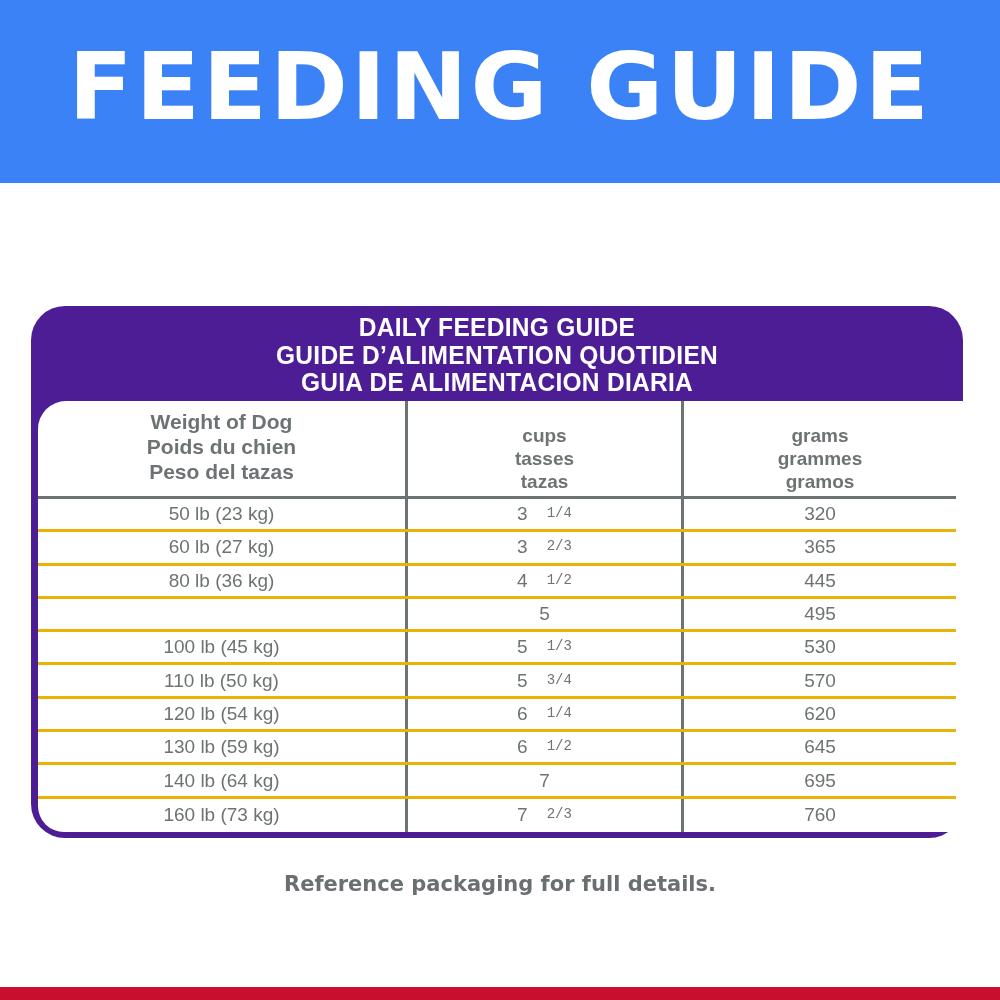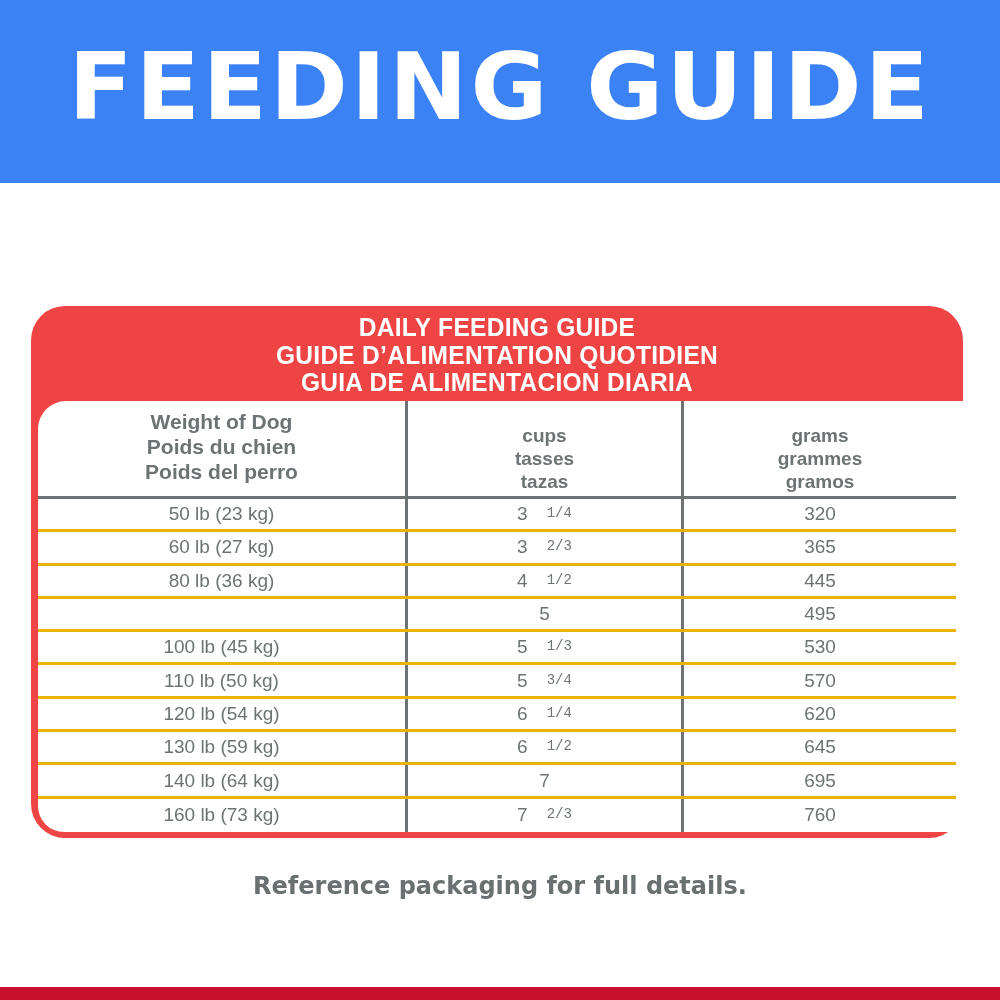--- a/index.html
+++ b/index.html
@@ -13,21 +13,21 @@
     background: #3b82f6;
     display: flex; align-items: center; justify-content: center;
   }
   .banner-title {
     color: #ffffff; font-family: "DejaVu Sans", sans-serif; font-weight: bold;
     font-size: 92px; letter-spacing: 3px; transform: scaleX(1.02);
     margin-top: -8px;
   }
   .card {
     position: absolute; left: 31px; top: 306px; width: 932px; height: 532px;
-    background: #ef4444; border-radius: 34px;
+    background: #4c1d95; border-radius: 34px;
   }
   .card-title {
     position: absolute; left: 0; right: 0; top: 8px;
     text-align: center; color: #ffffff;
     font-family: "Liberation Sans", sans-serif; font-weight: bold;
     font-size: 25px; line-height: 27.5px; letter-spacing: 0.3px;
   }
   .card-title div { transform: scaleX(0.98); }
   .table-wrap {
     position: absolute; left: 7px; top: 95px; width: 984px; height: 431px;
@@ -53,21 +53,21 @@
   .row:last-child { border-bottom: none; }
   .cell {
     position: absolute; top: 0; height: 100%; display: flex; align-items: center; justify-content: center;
   }
   .c1 { left: 0; width: 367px; }
   .c2 { left: 370px; width: 273px; }
   .c3 { left: 646px; width: 272px; border-radius: 12px; }
   .frac { font-size: 14px; margin-left: 19px; position: relative; top: -1px; font-family: Liberation Mono, monospace; }
   .footer-note {
     position: absolute; left: 0; right: 0; top: 872px; text-align: center;
-    color: #6a7072; font-family: "DejaVu Sans", sans-serif; font-weight: bold; font-size: 24px;
+    color: #6a7072; font-family: "DejaVu Sans", sans-serif; font-weight: bold; font-size: 21px;
   }
   .bottom-bar {
     position: absolute; left: 0; top: 987px; width: 1000px; height: 13px; background: #c8102e;
   }
 </style>
 </head>
 <body>
 
 <div class="banner">
   <div class="banner-title">FEEDING GUIDE</div>
@@ -81,21 +81,21 @@
   </div>
 
   <div class="table-wrap">
     <div class="col-sep" style="left:367px;height:431px;"></div>
     <div class="col-sep" style="left:643px;height:431px;"></div>
 
     <div class="hdr">
       <div class="hcell" style="left:0;width:367px;">
         <div>Weight of Dog</div>
         <div>Poids du chien</div>
-        <div>Poids del perro</div>
+        <div>Peso del tazas</div>
       </div>
       <div class="hcell small" style="left:370px;width:273px;">
         <div>cups</div>
         <div>tasses</div>
         <div>tazas</div>
       </div>
       <div class="hcell small" style="left:646px;width:272px;">
         <div>grams</div>
         <div>grammes</div>
         <div>gramos</div>

